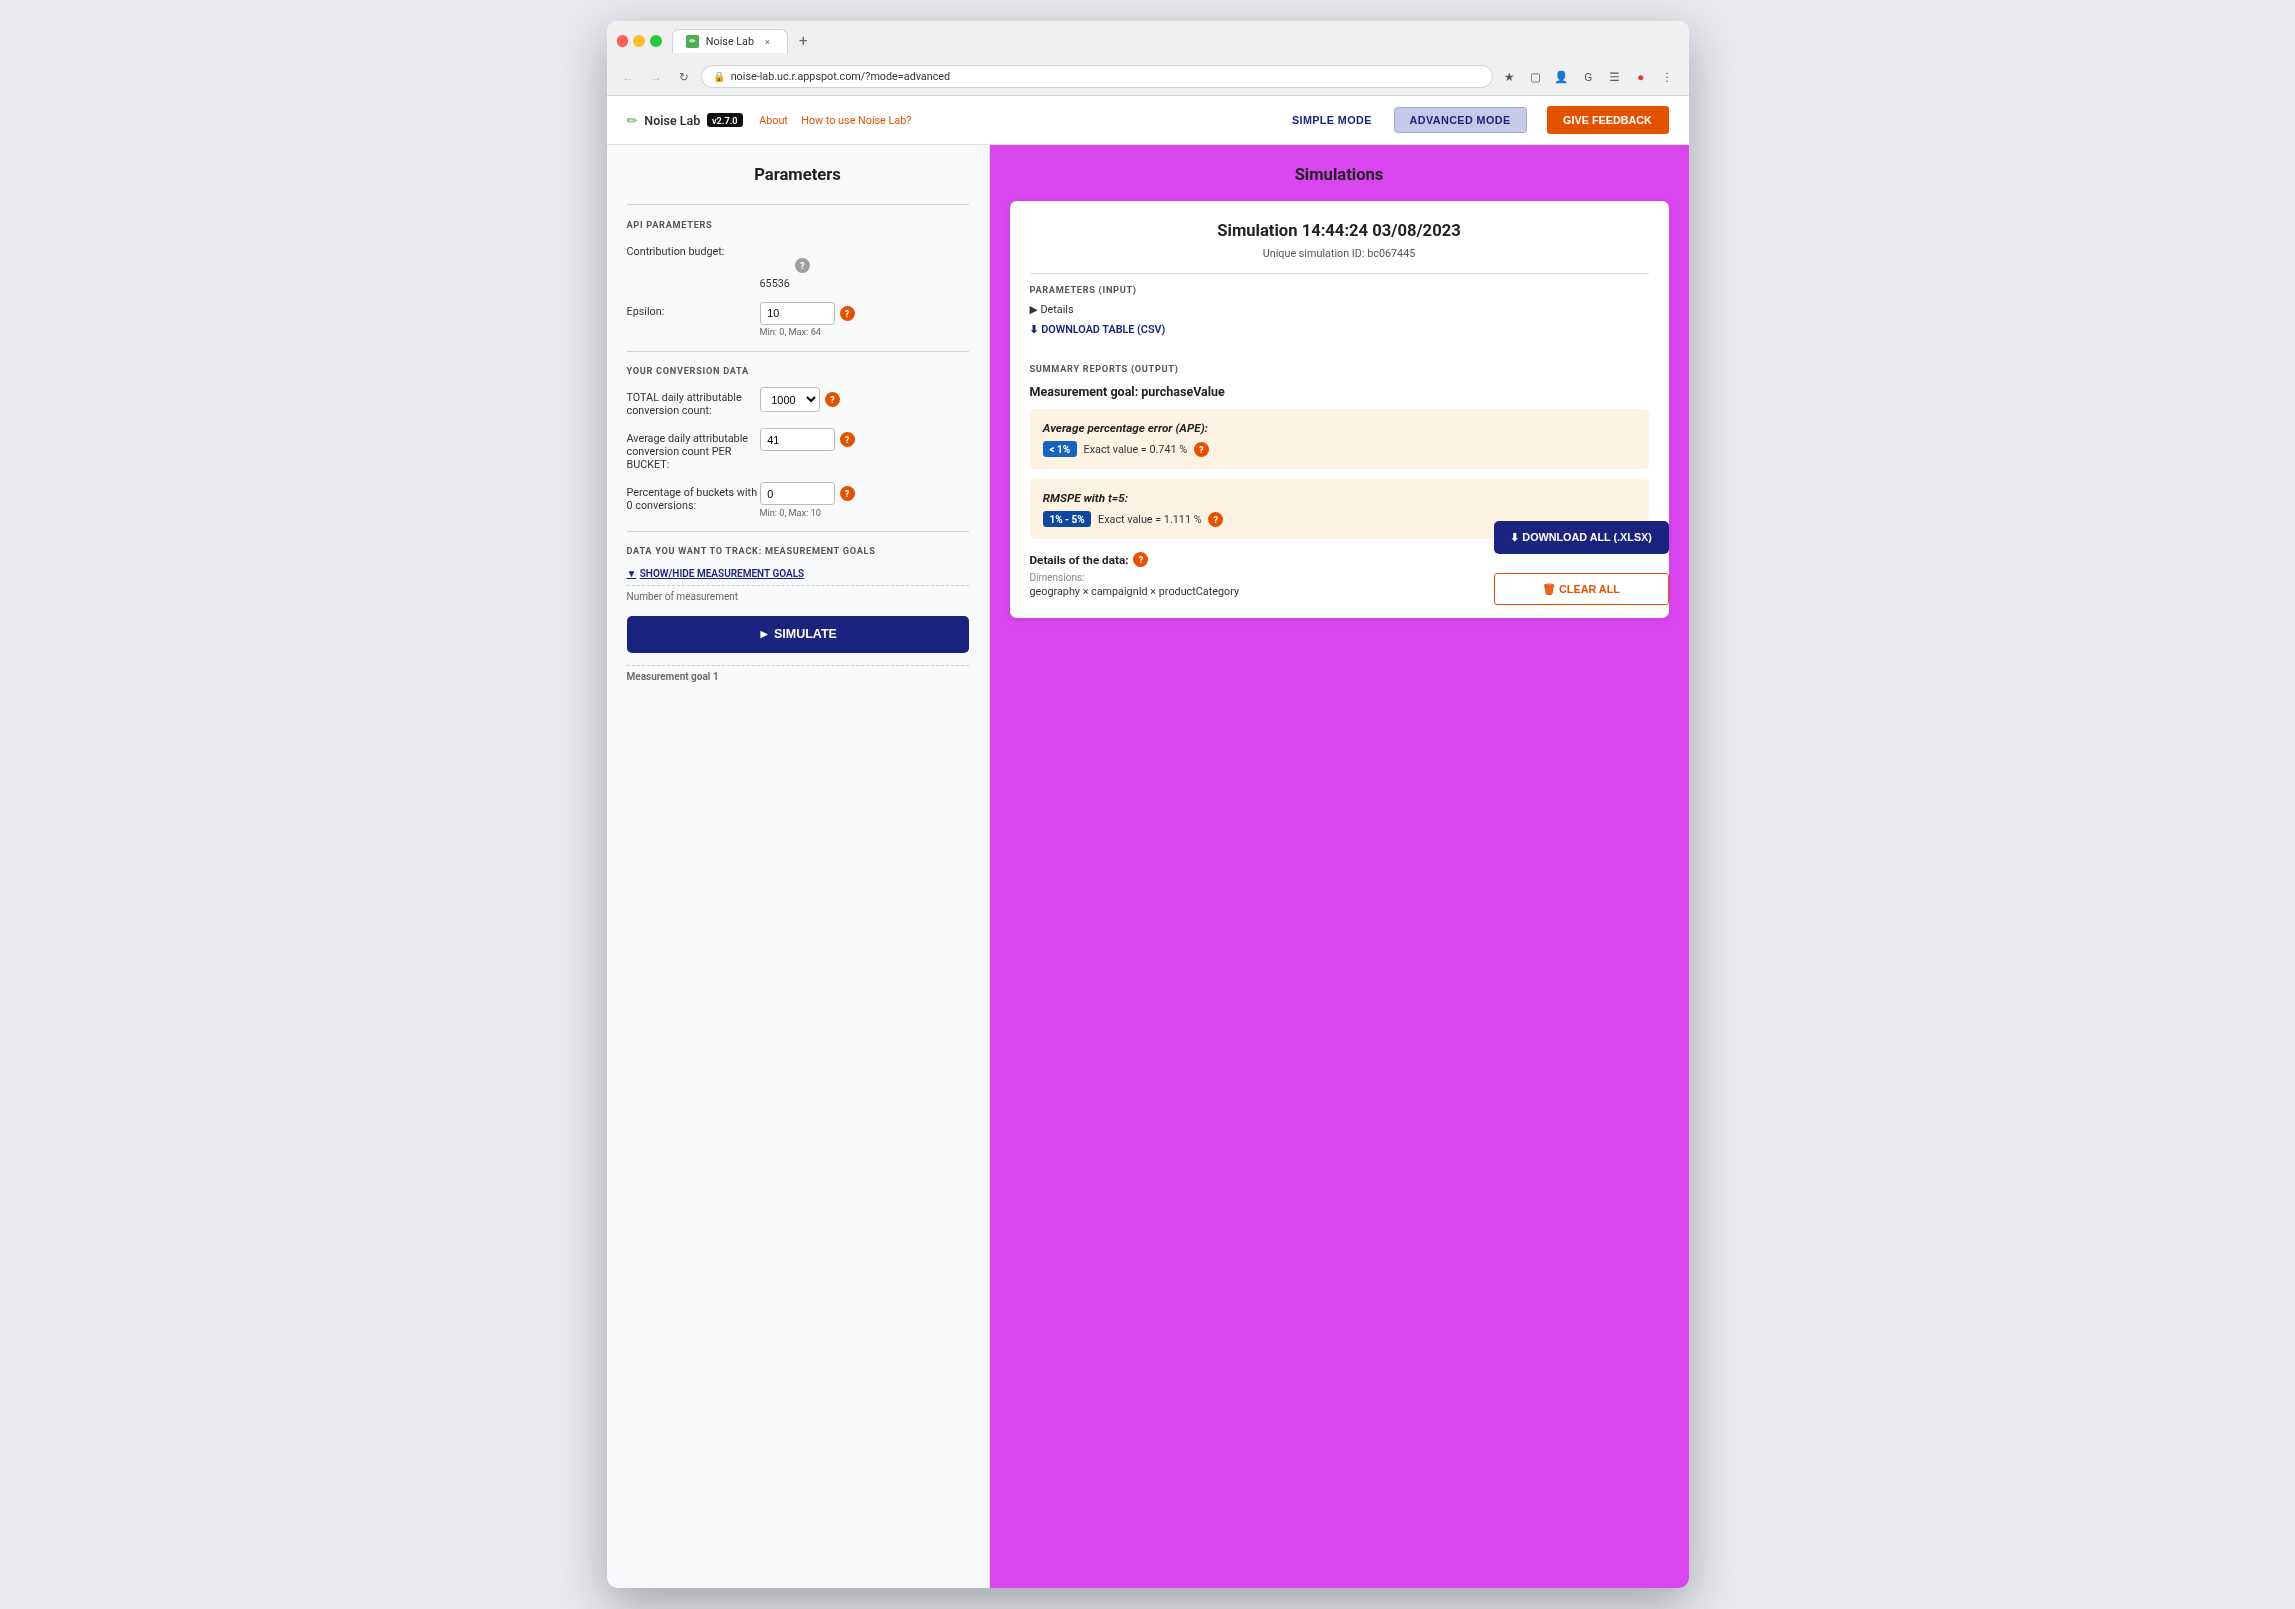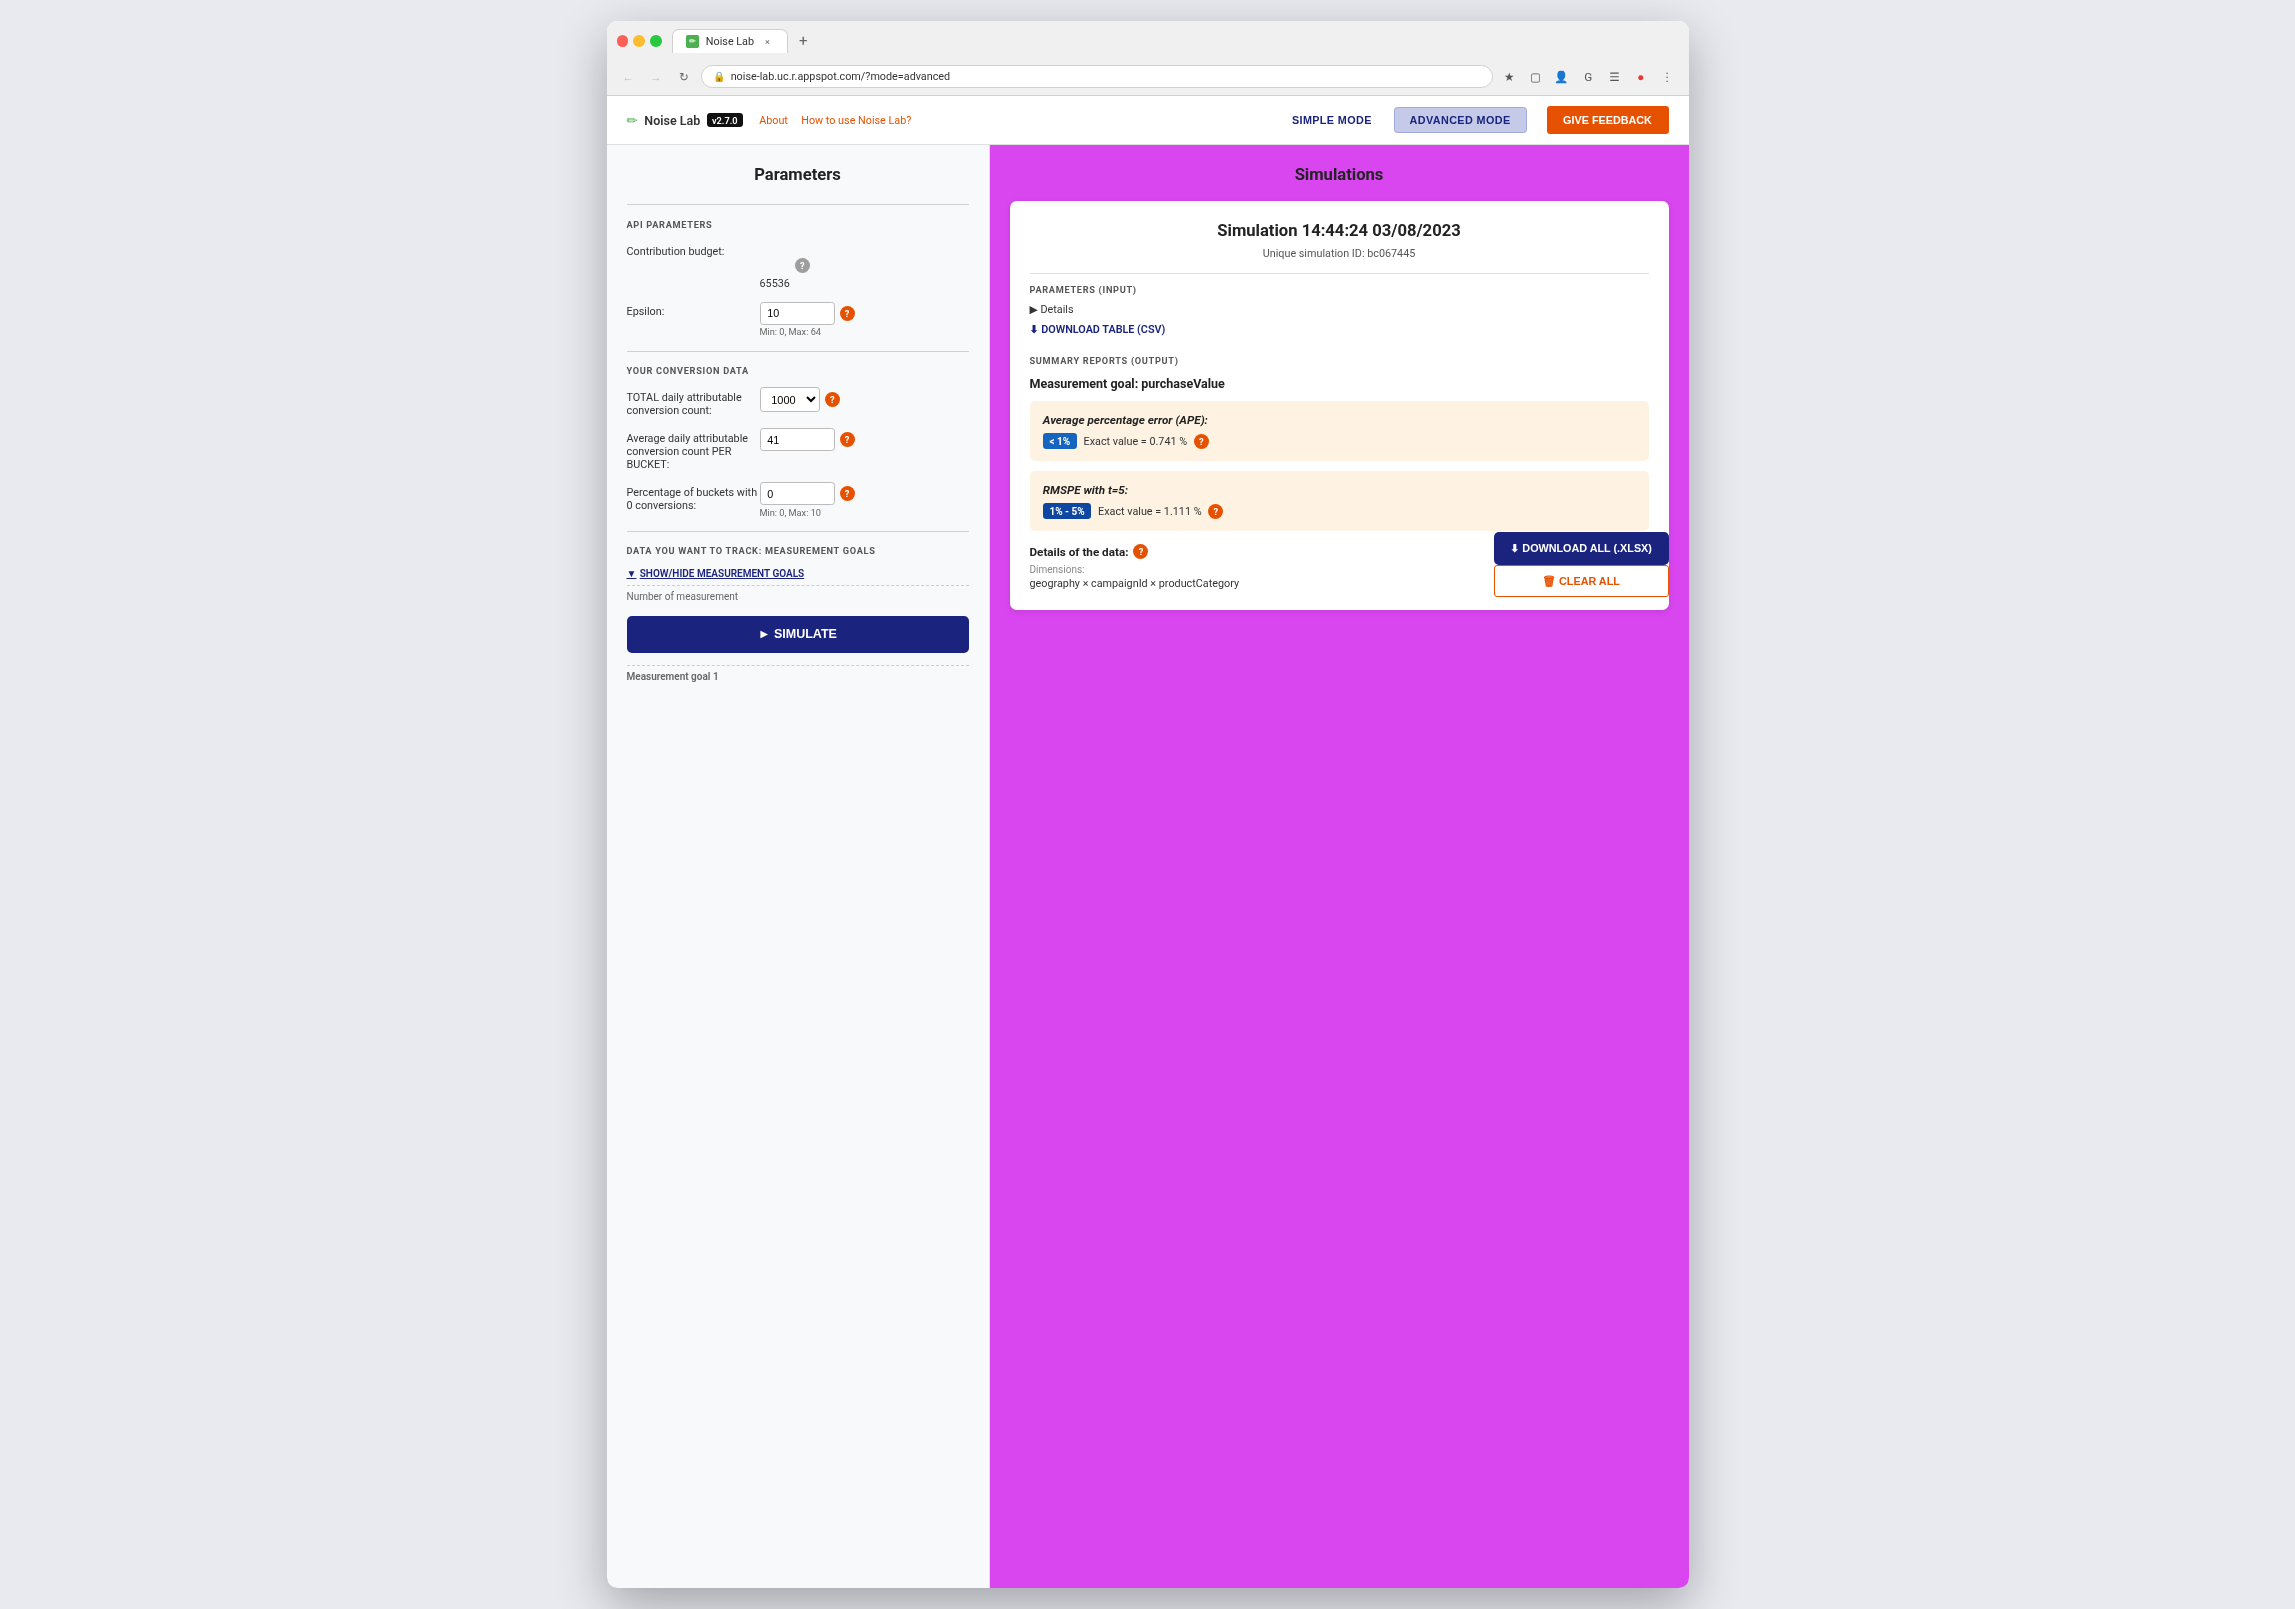--- a/index.html
+++ b/index.html
@@ -441,21 +441,21 @@
       cursor: pointer;
       font-weight: 600;
     }
 
     .summary-section-label {
       font-size: 9.2px;
       font-weight: 700;
       letter-spacing: 0.7px;
       color: #555;
       text-transform: uppercase;
-      margin: 19px 0 10px;
+      margin: 27px 0 10px;
     }
 
     .measurement-goal-label {
       font-size: 12.5px;
       font-weight: 700;
       margin-bottom: 10px;
       color: #222;
     }
 
     .metric-card {
@@ -554,21 +554,21 @@
     .sim-content-area {
       position: relative;
     }
 
     .floating-actions {
       position: absolute;
       bottom: 13.3px;
       right: 0;
       display: flex;
       flex-direction: column;
-      gap: 0;
+      gap: 19px;
     }
   </style>
 </head>
 <body>
 
 <div class="browser-window">
 
   <div class="browser-chrome">
     <div class="browser-top">
       <div class="traffic-lights">

